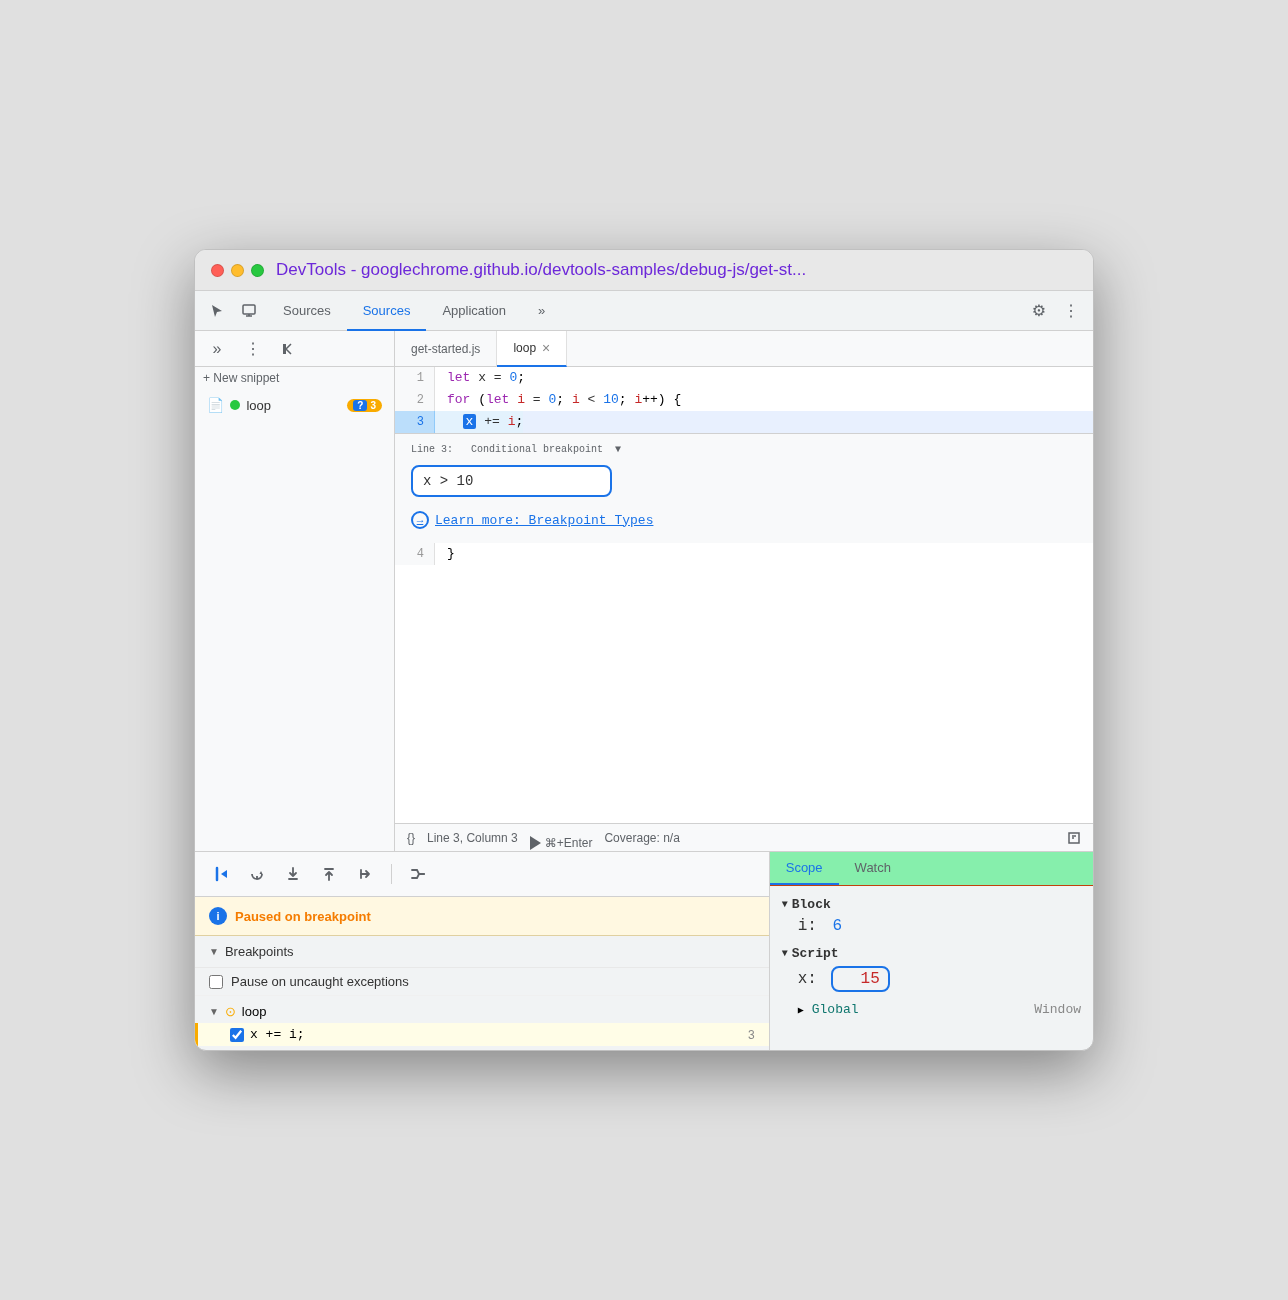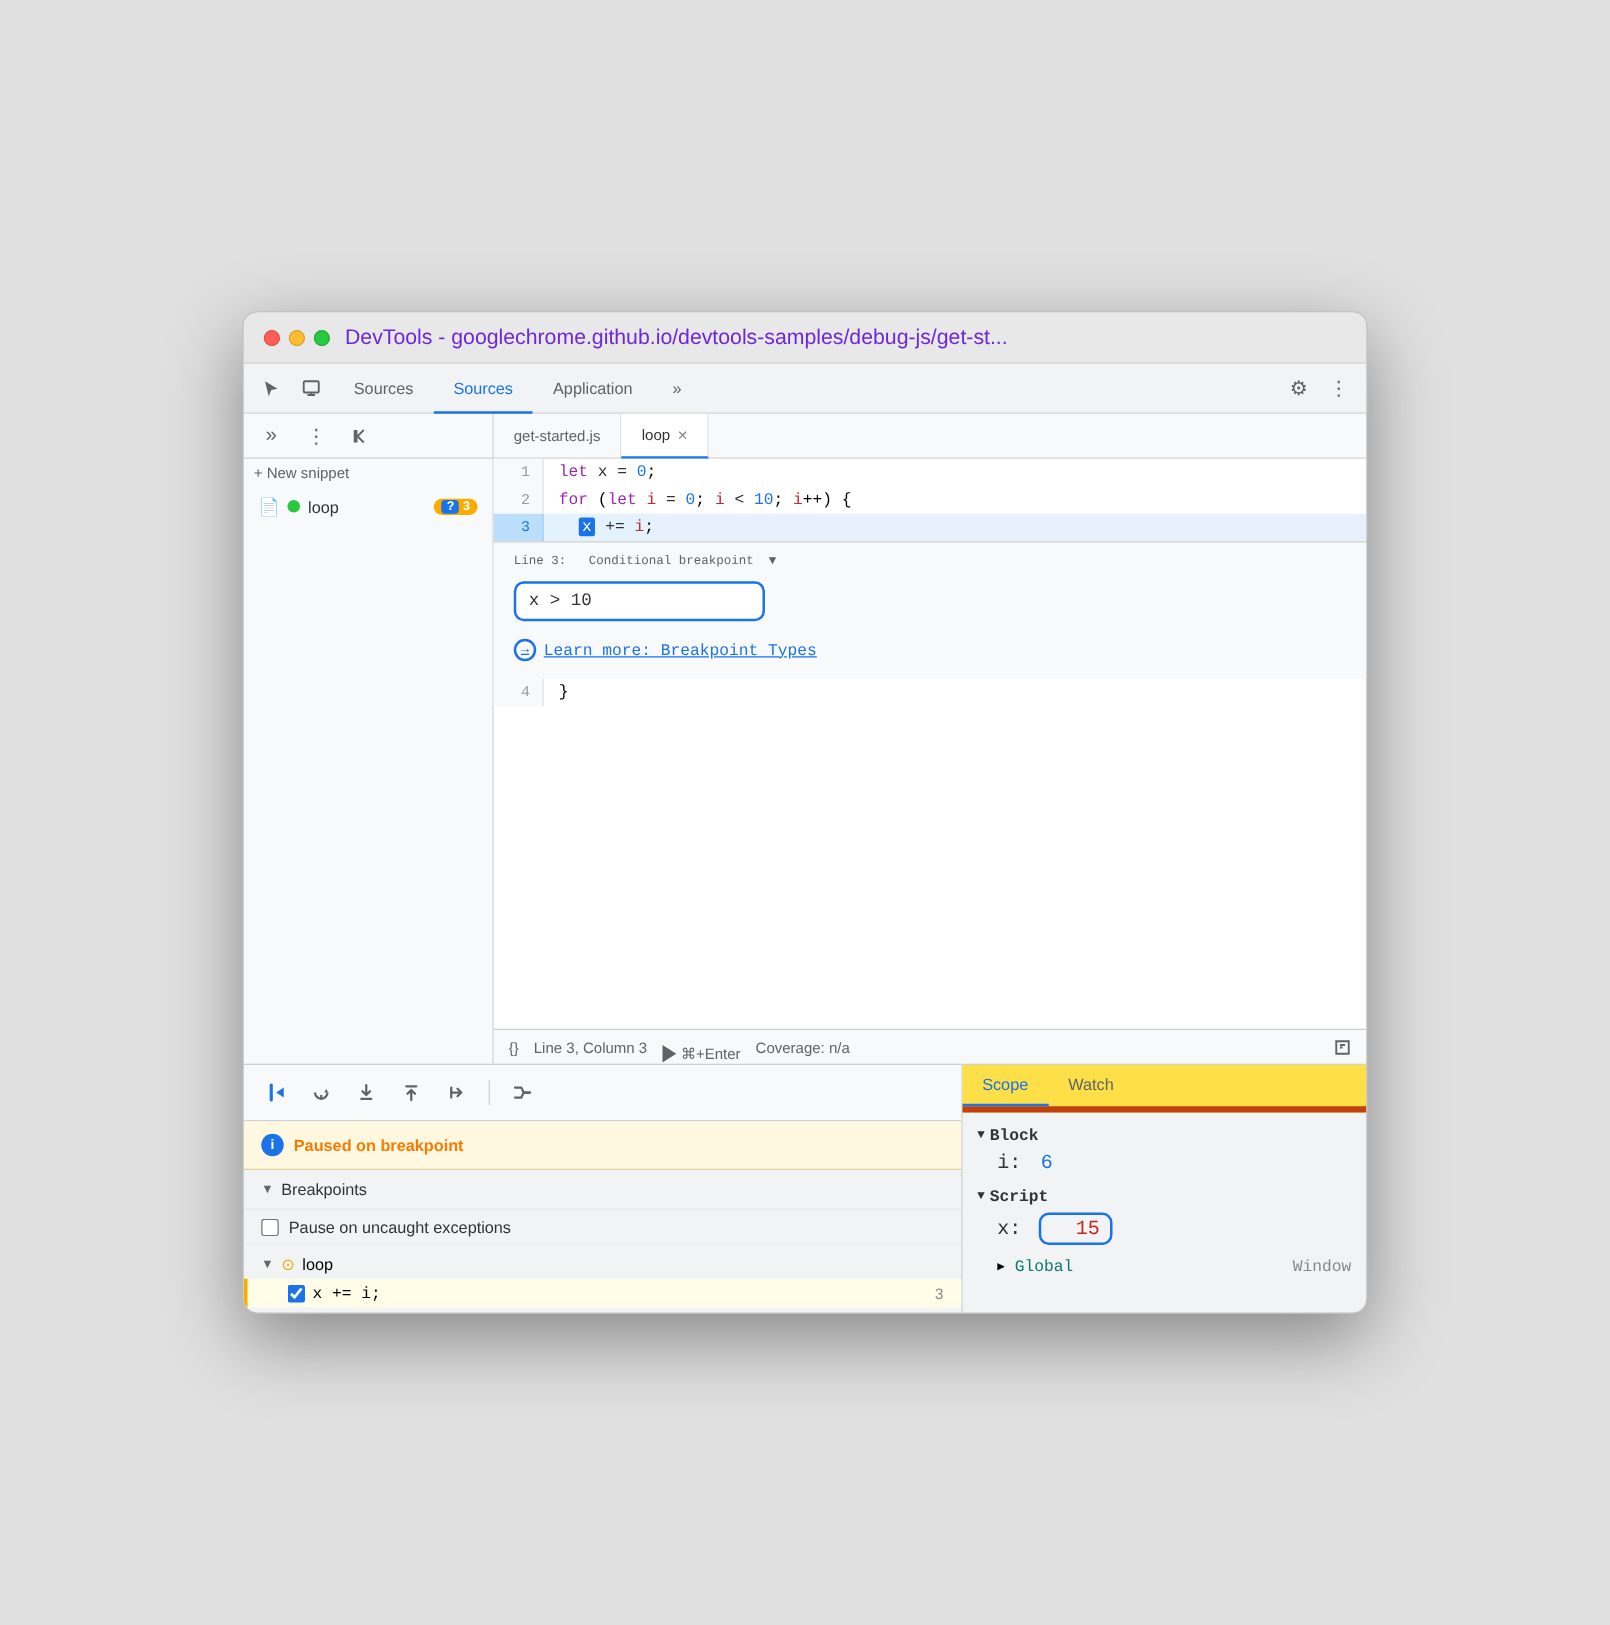--- a/index.html
+++ b/index.html
@@ -422,22 +422,22 @@
       font-size: 12px;
     }
     
     .debug-right {
       flex: 1;
       display: flex;
       flex-direction: column;
     }
     .scope-tabs {
       display: flex;
-      border-bottom: 5px solid #c2410c;
-      background: #fde047;
+      border-bottom: 1px solid #c2410c;
+      background: #86efac;
       text-align: center;
     }
     .scope-tab {
       padding: 8px 16px;
       font-size: 13px;
       color: #5f6368;
       cursor: pointer;
     }
     .scope-tab.active {
       color: #1a73e8;

